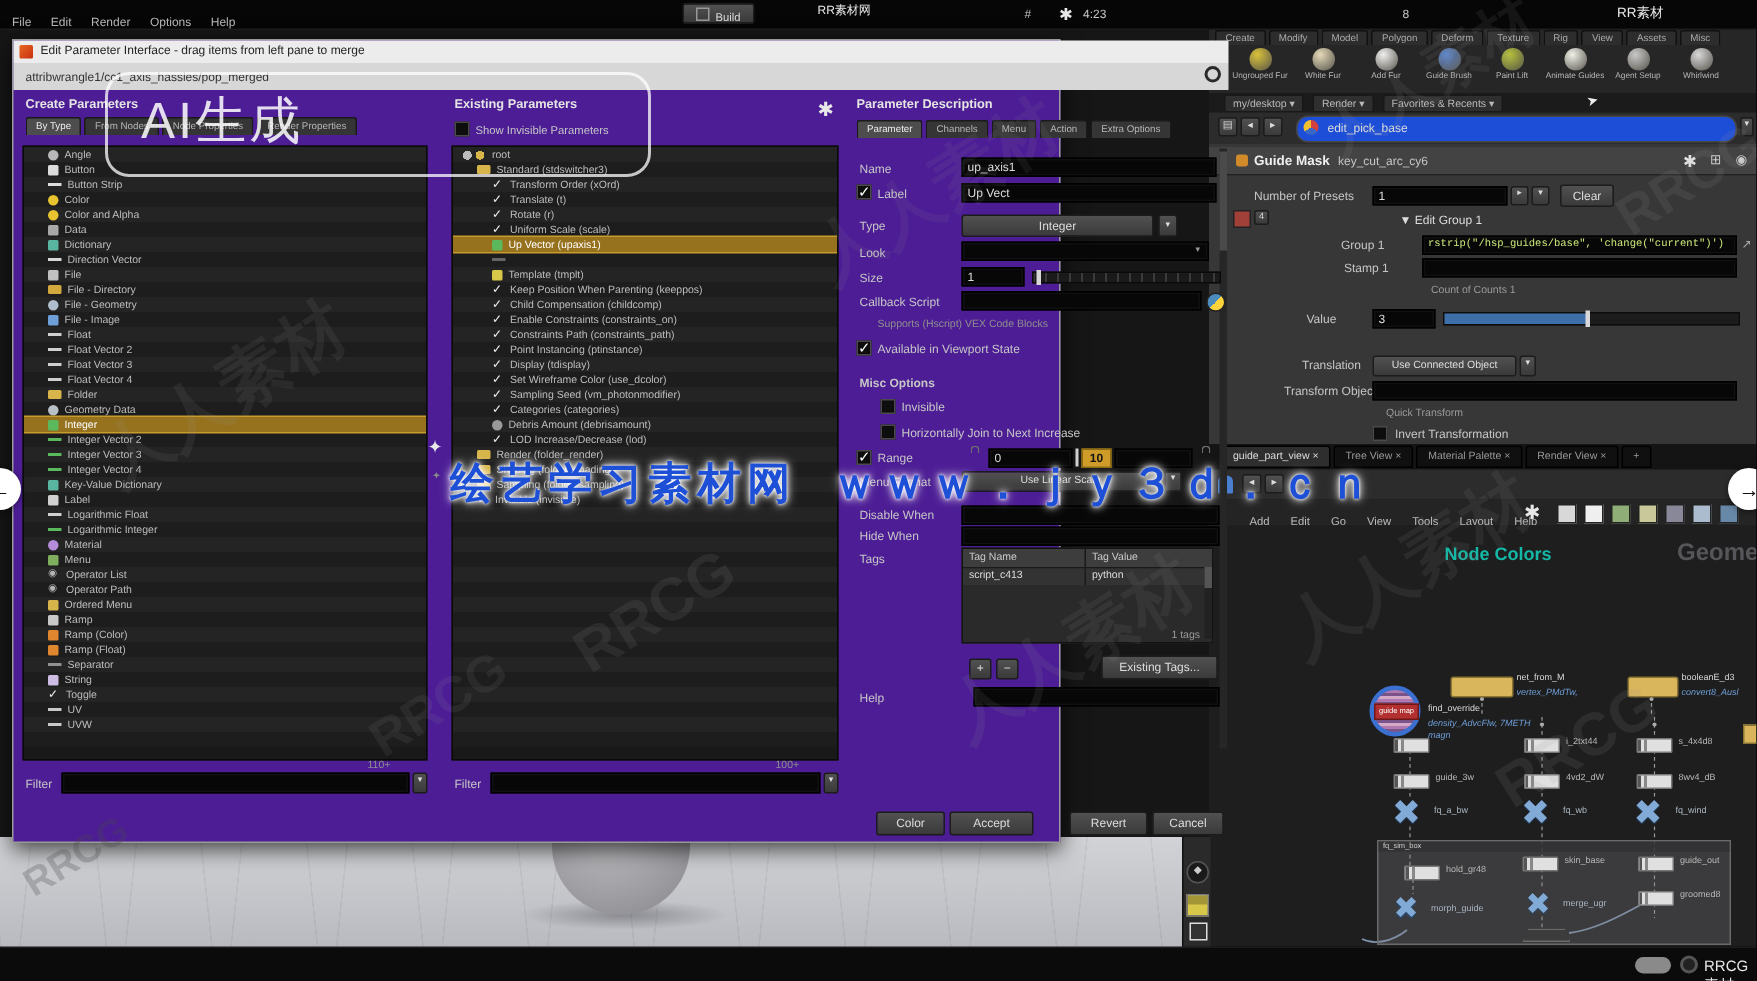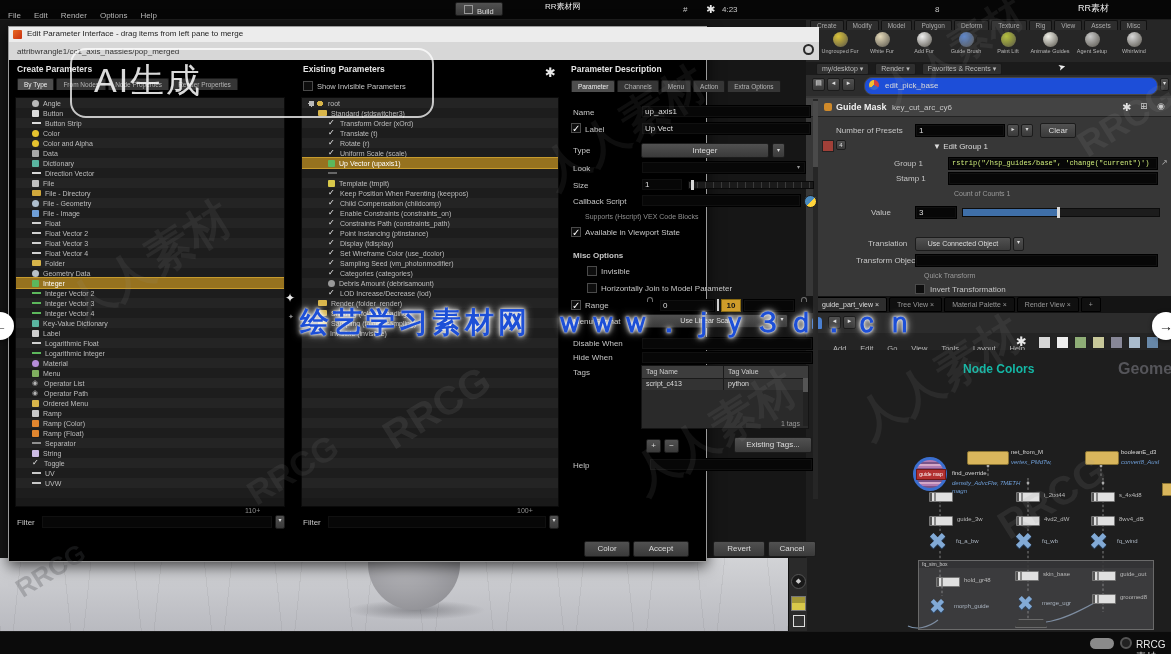--- a/index.html
+++ b/index.html
@@ -290,21 +290,21 @@
       background-image:repeating-linear-gradient(84deg,rgba(0,0,0,.05) 0 1px,transparent 1px 70px),repeating-linear-gradient(-84deg,rgba(0,0,0,.05) 0 1px,transparent 1px 70px)"></div>
     <div class="abs" style="left:346px;top:42px;width:140px;height:20px;border-radius:50%;background:radial-gradient(rgba(40,40,45,.35),transparent 70%)"></div>
     <div class="abs" style="left:368px;top:-20px;width:92px;height:72px;border-radius:0 0 46px 46px;background:radial-gradient(circle at 40% 10%,#c6c6ca,#85858a)"></div>
   </div>
   <div class="abs" style="left:788px;top:558px;width:18px;height:73px;background:#2a2a2a;border-left:1px solid #111">
     <div class="abs" style="left:2px;top:16px;width:13px;height:13px;border-radius:50%;background:#1a1a1a;border:1px solid #555;color:#ccc;font-size:7px;text-align:center;line-height:12px">◆</div>
     <div class="abs" style="left:2px;top:38px;width:13px;height:13px;background:#d8c84a;border:1px solid #777;box-shadow:inset 0 6px 0 rgba(0,0,0,.25)"></div>
     <div class="abs" style="left:4px;top:57px;width:10px;height:10px;background:#333;border:1px solid #ddd"></div>
   </div>
 
-  <div class="abs" style="left:8px;top:26px;width:699px;height:536px;background:#000000;border:1px solid #9a9a9a;box-shadow:0 4px 14px rgba(0,0,0,.7);box-sizing:border-box">
+  <div class="abs" style="left:8px;top:26px;width:699px;height:536px;background:#4c1d95;border:1px solid #9a9a9a;box-shadow:0 4px 14px rgba(0,0,0,.7);box-sizing:border-box">
     <div class="abs" style="left:0;top:0;width:810px;height:15px;background:#ececec">
       <span class="abs" style="left:4px;top:3px;width:9px;height:9px;background:linear-gradient(135deg,#e86820,#c83010);border-radius:1px"></span>
       <span class="abs" style="left:18px;top:2px;font-size:8px;color:#222;white-space:nowrap">Edit Parameter Interface - drag items from left pane to merge</span>
     </div>
     <div class="abs" style="left:0;top:15px;width:810px;height:18px;background:#d7d7d7">
       <span class="abs" style="left:8px;top:5px;font-size:8px;color:#333;white-space:nowrap">attribwrangle1/cc1_axis_hassles/pop_merged</span>
       <span class="abs" style="left:794px;top:2px;width:11px;height:11px;border:2px solid #2a2a2a;border-radius:50%;box-sizing:border-box"></span>
     </div>
 
     
@@ -640,21 +640,21 @@
     <span class="abs lbl" style="left:564px;top:170px">Callback Script</span>
     <div class="abs fld" style="left:632px;top:167px;width:160px"></div>
     <span class="abs pyicon" style="left:795px;top:168px"></span>
     <span class="abs small" style="left:576px;top:186px;color:#8f8f8f">Supports (Hscript) VEX Code Blocks</span>
     <div class="abs chk" style="left:562px;top:200px">✓</div>
     <span class="abs lbl" style="left:576px;top:201px">Available in Viewport State</span>
     <span class="abs lbl" style="left:564px;top:224px;font-weight:bold">Misc Options</span>
     <div class="abs chk" style="left:578px;top:239px"></div>
     <span class="abs lbl" style="left:592px;top:240px">Invisible</span>
     <div class="abs chk" style="left:578px;top:256px"></div>
-    <span class="abs lbl" style="left:592px;top:257px">Horizontally Join to Model Parameter</span>
+    <span class="abs lbl" style="left:592px;top:257px">Horizontally Join to Next Increase</span>
     <div class="abs chk" style="left:562px;top:273px">✓</div>
     <span class="abs lbl" style="left:576px;top:274px">Range</span>
     <span class="abs lock" style="left:636px;top:274px"></span>
     <div class="abs fld" style="left:650px;top:272px;width:56px">0</div>
     <span class="abs" style="left:708px;top:272px;width:2px;height:12px;background:#cfcfcf"></span>
     <div class="abs" style="left:712px;top:272px;width:20px;height:13px;background:#cf9c2a;color:#151515;font-size:8px;font-weight:bold;text-align:center;line-height:12px;border:1px solid #8a6a10;box-sizing:border-box">10</div>
     <div class="abs fld" style="left:734px;top:272px;width:52px"></div>
     <span class="abs lock" style="left:790px;top:274px"></span>
     <span class="abs lbl" style="left:564px;top:290px">Menu Format</span>
     <div class="abs btn" style="left:632px;top:287px;width:132px;height:14px;line-height:12px;font-size:7px">Use Linear Scale</div>

